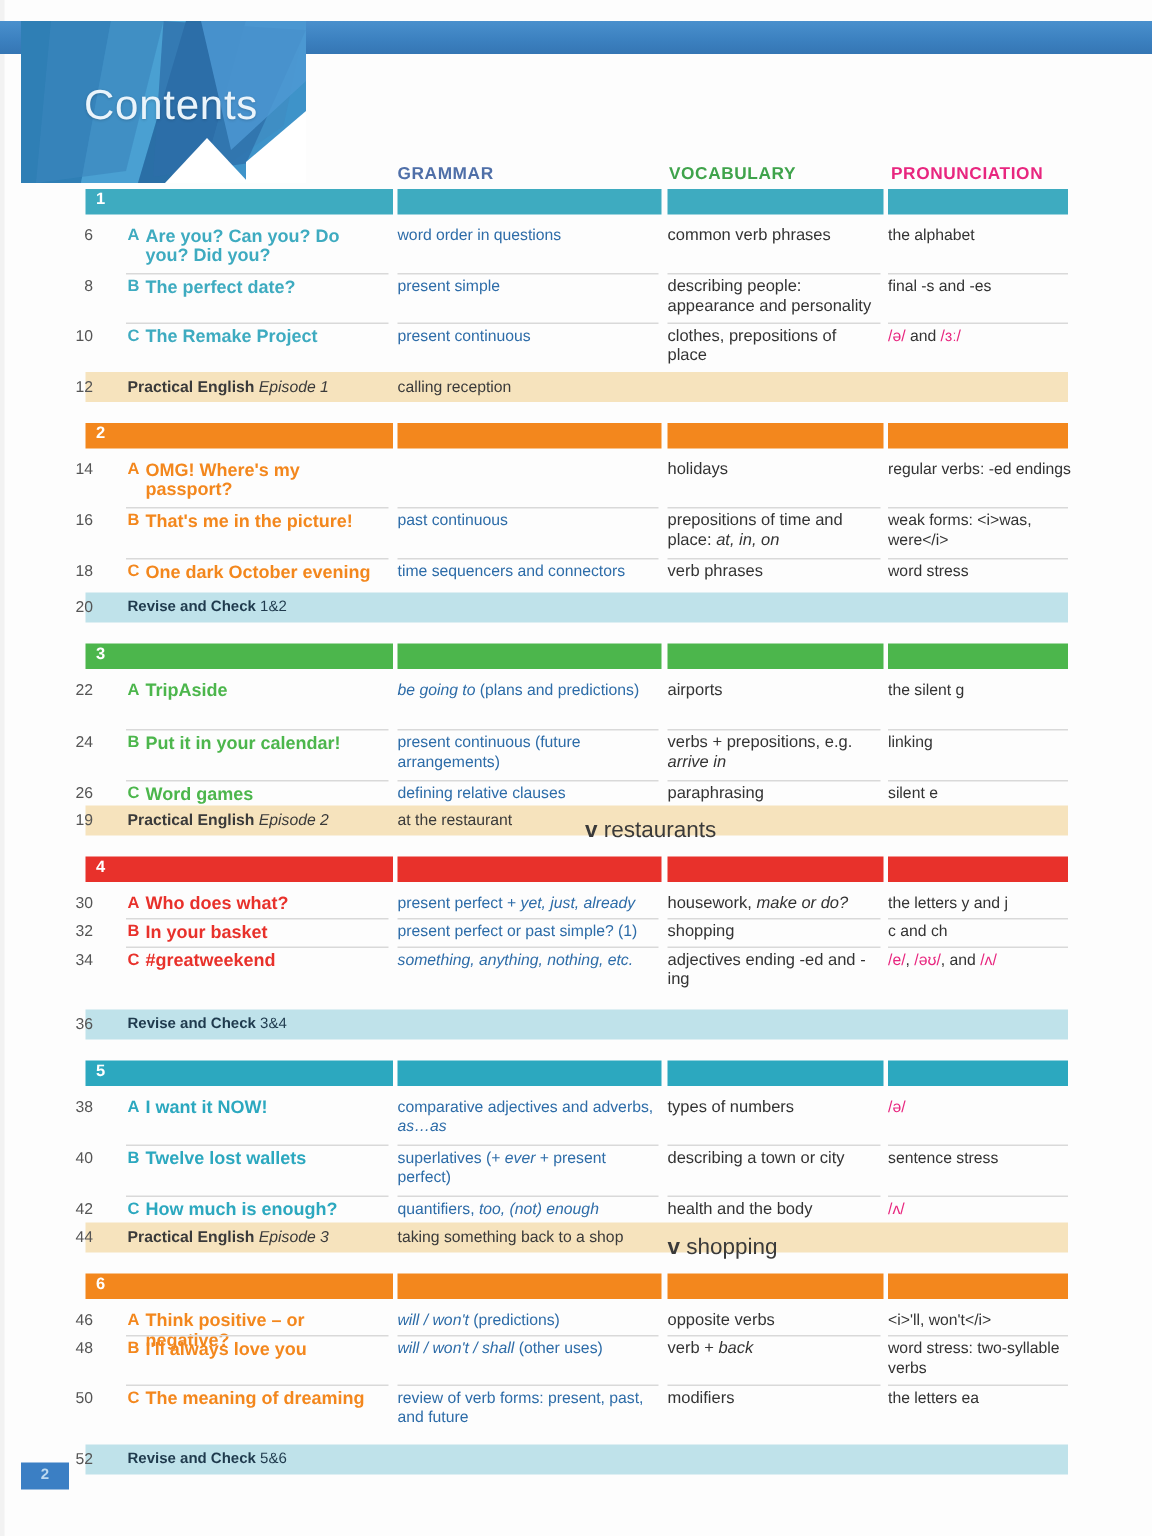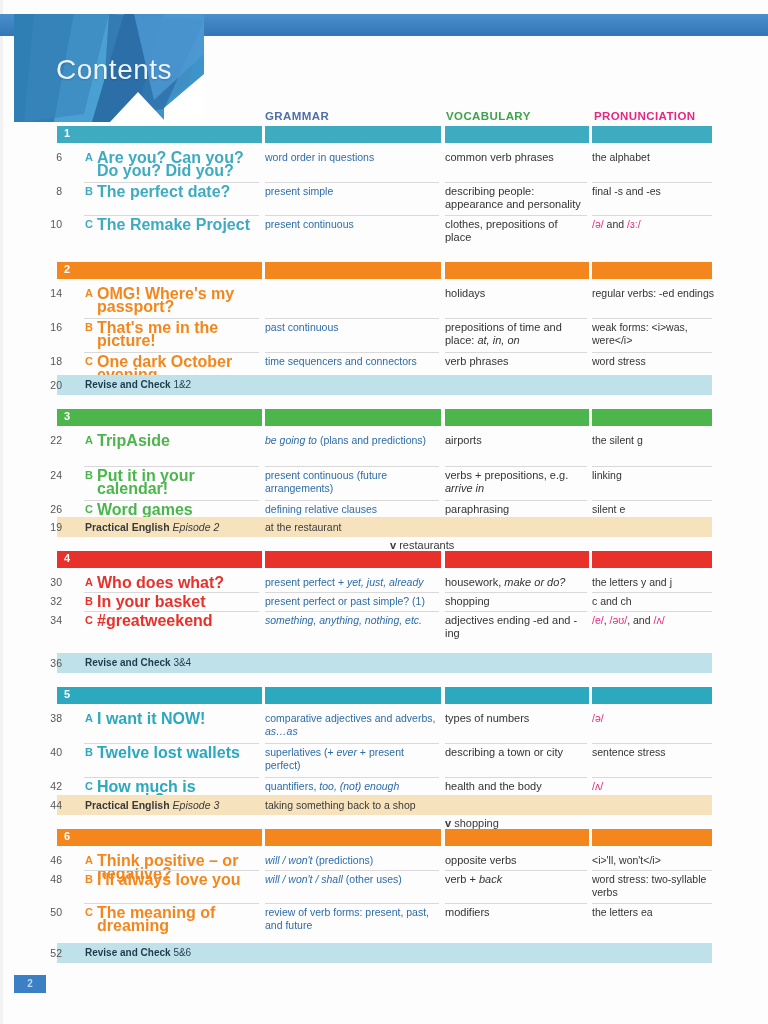--- a/index.html
+++ b/index.html
@@ -61,21 +61,21 @@
 
   .row{position:relative;width:768px;}
   .row .pg{
     position:absolute;left:42px;width:20px;text-align:right;
     font-size:10.5px;color:#555;top:3px;
   }
   .row .letter{
     position:absolute;left:85px;font-size:11px;font-weight:bold;top:3px;
   }
   .row .title{
-    position:absolute;left:97px;width:160px;font-size:16px;top:3px;
+    position:absolute;left:97px;width:160px;font-size:12px;top:3px;
     font-weight:bold;line-height:13px;
   }
   .row .c-gram{
     position:absolute;left:265px;width:172px;font-size:10.5px;top:3px;
     color:#2d6ca8;line-height:13px;
   }
   .row .c-voc{
     position:absolute;left:445px;width:140px;font-size:11px;top:3px;
     color:#333;line-height:13px;
   }
@@ -103,21 +103,21 @@
   }
   .pe .lab{
     position:absolute;left:85px;top:4px;font-size:10.5px;color:#3a3a3a;z-index:2;
   }
   .pe .lab b{font-weight:bold;}
   .pe .lab i{font-style:italic;}
   .pe .act{
     position:absolute;left:265px;top:4px;font-size:10.5px;color:#3a3a3a;z-index:2;
   }
   .pe .voc{
-    position:absolute;top:22px;font-size:11px;color:#3a3a3a;z-index:2;
+    position:absolute;top:8px;font-size:15px;color:#3a3a3a;z-index:2;
   }
   .pe .voc .vmark{font-weight:bold;}
 
   
   .rc{position:relative;width:768px;height:20px;}
   .rc .strip{
     position:absolute;left:57px;top:0;width:655px;height:20px;
     background:#bfe2ea;
   }
   .rc .pg{
@@ -213,20 +213,26 @@
           <div class="sep g2"></div>
           <div class="sep g3"></div>
           <div class="sep g4"></div>
           <div class="pg">10</div>
           <div class="letter" style="color: rgb(62, 171, 192);">C</div>
           <div class="title" style="color: rgb(62, 171, 192);">The Remake Project</div>
           <div class="c-gram">present continuous</div>
           <div class="c-voc">clothes, prepositions of place</div>
           <div class="c-pro"><span class="ipa">/ə/</span> and <span class="ipa">/ɜː/</span></div>
         </div>
+        <div class="pe">
+          <div class="strip"></div>
+          <div class="pg">12</div>
+          <div class="lab"><b>Practical English</b><i> Episode 1</i></div>
+          <div class="act">calling reception</div>
+        </div>
         <div class="gap"></div>
       </div>
       <div class="unit">
         <div class="band">
           <div class="seg s1" style="background: rgb(243, 135, 29);"></div>
           <div class="seg s2" style="background: rgb(243, 135, 29);"></div>
           <div class="seg s3" style="background: rgb(243, 135, 29);"></div>
           <div class="seg s4" style="background: rgb(243, 135, 29);"></div>
           <div class="unitnum">2</div>
         </div>

